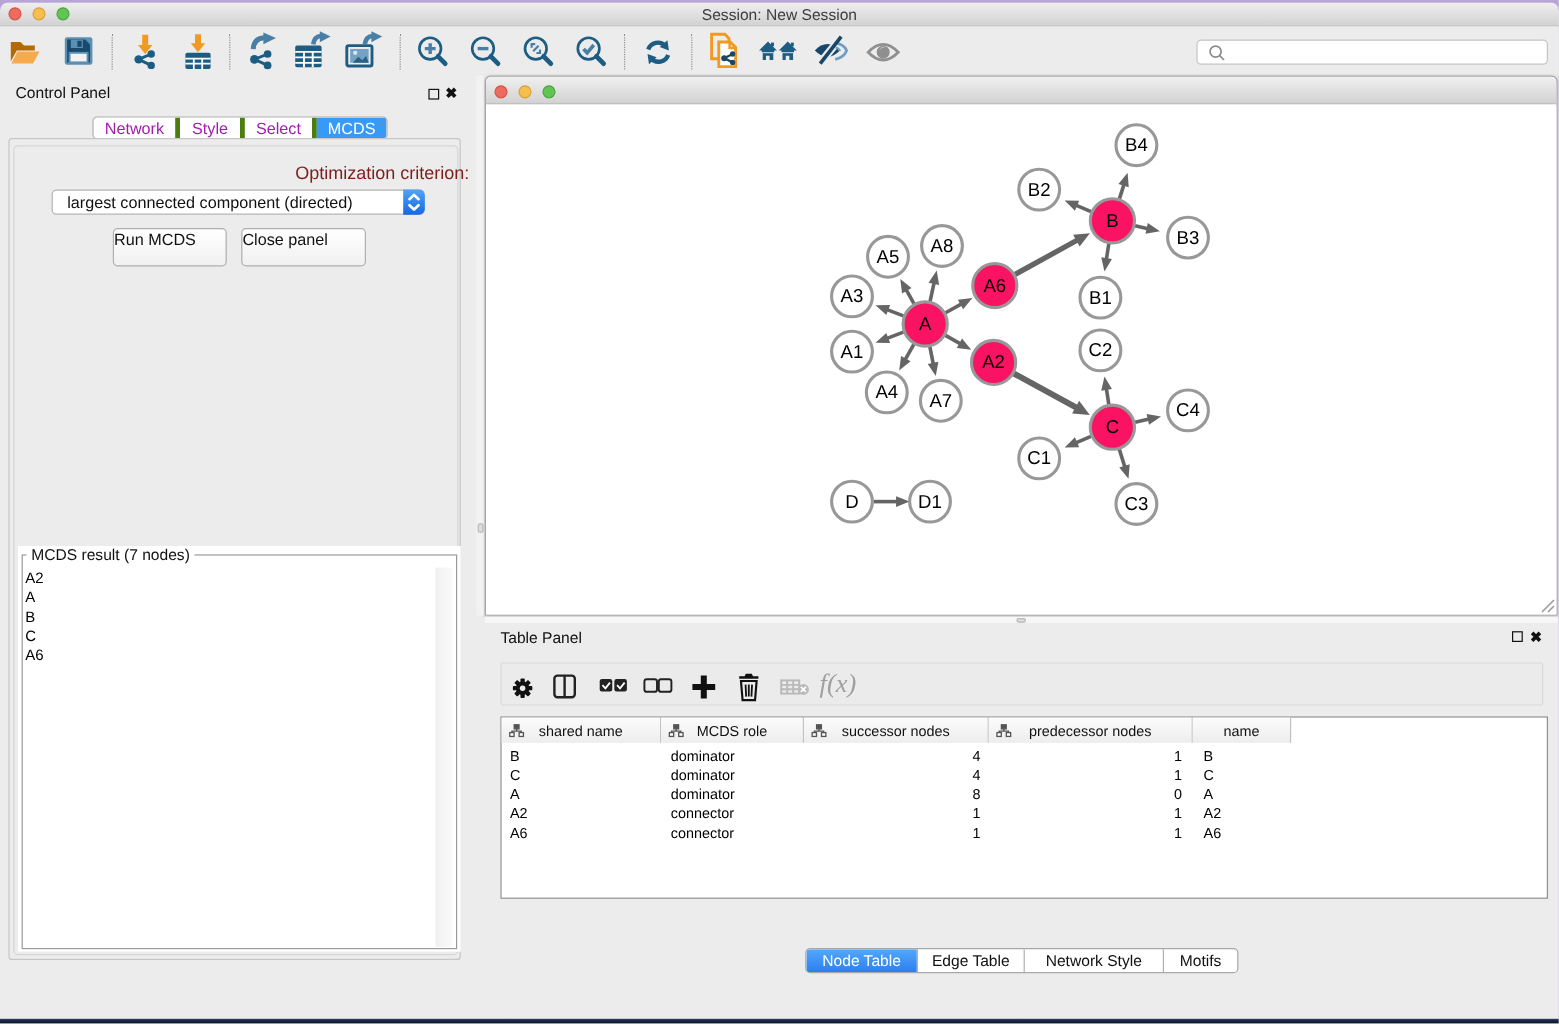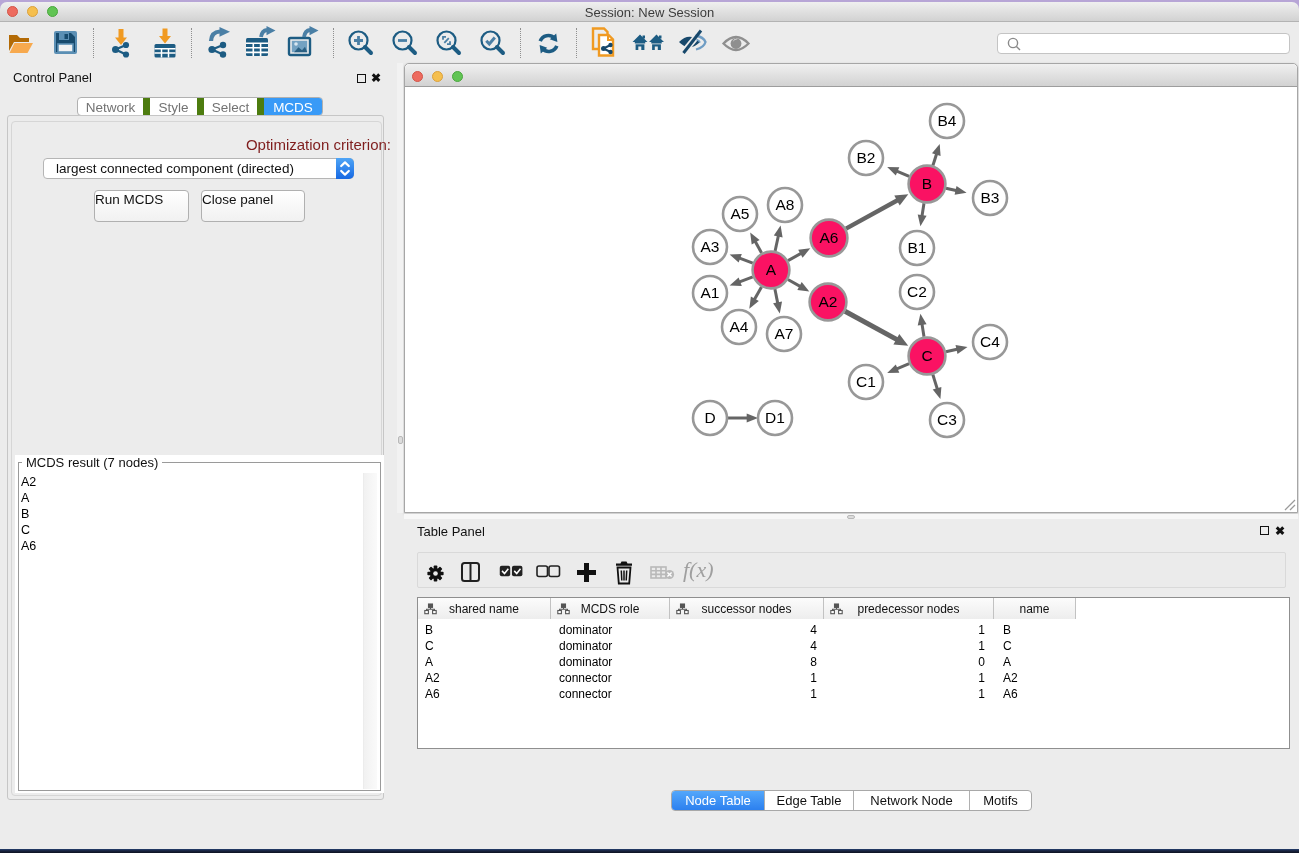--- a/index.html
+++ b/index.html
@@ -8,21 +8,21 @@
 #titlebar{position:absolute;left:0;top:2px;width:100%;height:20px;background:linear-gradient(#efefef,#d2d2d2);border-bottom:1px solid #b3b3b3;border-radius:7px 7px 0 0}
 .tl{position:absolute;top:4px;width:11px;height:11px;border-radius:50%}
 #titletext{position:absolute;top:3px;width:100%;text-align:center;font-size:13px;color:#3c3c3c}
 #toolbar{position:absolute;left:0;top:23px;width:100%;height:39px;background:#ececec}
 .vsep{position:absolute;top:5px;height:30px;width:0;border-left:1px dotted #8f8f8f}
 #search{position:absolute;left:997px;top:33px;width:293px;height:21px;background:#fff;border:1px solid #c4c4c4;border-radius:4px}
 #cp{position:absolute;left:0;top:0;width:391px;height:812px}
 .panebtn{position:absolute;width:10px;height:10px;border:1.6px solid #111}
 .paneclose{position:absolute;font-size:13px;font-weight:bold;color:#111}
 #tabs{position:absolute;left:77px;top:97px;height:19px;display:flex;background:#fff;border:1px solid #b0b0b0;border-radius:4px;overflow:hidden}
-.tab{font-size:13.5px;color:#737373;box-sizing:border-box;text-align:center;line-height:19px;border-right:7px solid #4d7c0f}
+.tab{font-size:13.5px;color:#a21caf;box-sizing:border-box;text-align:center;line-height:19px;border-right:4px solid #4d7c0f}
 .tab:last-child{border-right:none}
 .tab.sel{background:#389af7;color:#fff}
 #tabpane{position:absolute;left:7px;top:115px;width:377px;height:685px;border:1px solid #c6c6c6;border-radius:3px;background:#ececec}
 #innerpane{position:absolute;left:3px;top:5px;width:371px;height:675px;border:1px solid #d6d6d6;border-radius:4px}
 #optlabel{position:absolute;left:0;top:136px;width:391px;text-align:right;font-size:15px;color:#7f1d1d}
 #combo{position:absolute;left:43px;top:158px;width:311px;height:21px;background:#fff;border:1px solid #b5b5b5;border-radius:4px}
 #combotext{position:absolute;left:12px;top:2px;font-size:13.5px;color:#111;white-space:nowrap}
 #spinner{position:absolute;right:-1px;top:-1px;width:18px;height:21px;border-radius:0 5px 5px 0;background:linear-gradient(#4fa5f6,#1668e3)}
 .btn{position:absolute;top:190px;height:32px;background:linear-gradient(#ffffff,#f1f1f1);border:1px solid #b0b0b0;border-radius:4px;font-size:13.5px;color:#111;text-align:left;line-height:18px}
 #whitebox{position:absolute;left:15px;top:455px;width:369px;height:338px;background:#fff}
@@ -448,17 +448,17 @@
       <div class="cell" style="left:585px;top:72px">A2</div>
       <div class="cell" style="left:7px;top:88px">A6</div>
       <div class="cell" style="left:141px;top:88px">connector</div>
       <div class="cell" style="left:252px;top:88px;width:147px;text-align:right">1</div>
       <div class="cell" style="left:406px;top:88px;width:161px;text-align:right">1</div>
       <div class="cell" style="left:585px;top:88px">A6</div>
     </div>
   <div id="btabs">
     <div class="btab sel" style="width:93px">Node Table</div>
       <div class="btab" style="width:89px">Edge Table</div>
-      <div class="btab" style="width:116px">Network Node</div>
+      <div class="btab" style="width:116px">Network Style</div>
       <div class="btab" style="width:61px">Motifs</div>
   </div>
 
   <div id="bottomdark"></div>
 </div>
 </body></html>

